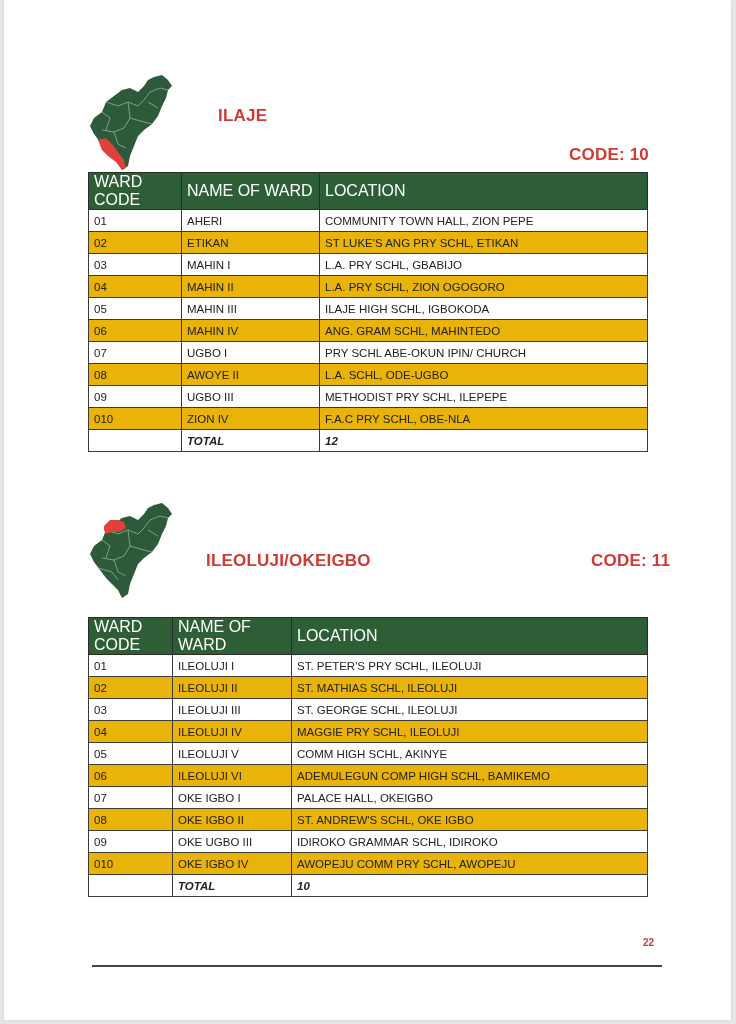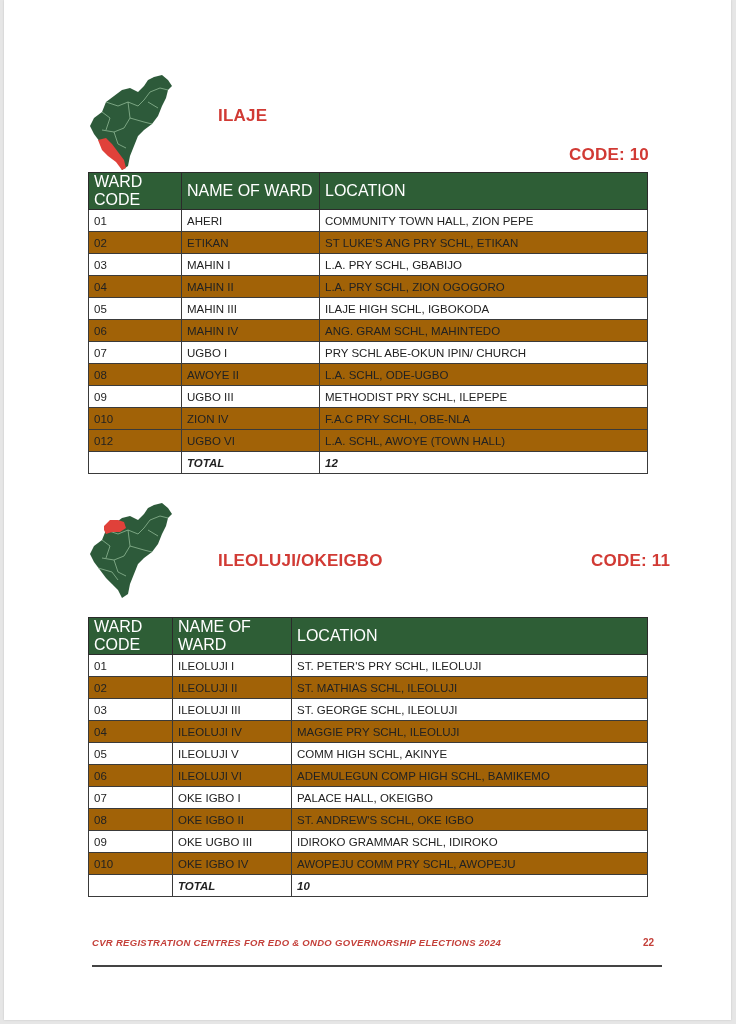--- a/index.html
+++ b/index.html
@@ -30,21 +30,21 @@
     background: #2e5e36; color: #ffffff; font-weight: normal;
     text-align: left; padding: 0 5px; height: 21px;
     border: 1.5px solid #2b2b2b;
     font-size: 16px;
   }
   table.wards td {
     padding: 0 5px; height: 21px;
     border: 1.5px solid #3a3a3a;
     white-space: nowrap;
   }
-  table.wards tr.alt td { background: #a16207; }
+  table.wards tr.alt td { background: #eab308; }
   table.wards tr.total td { font-weight: bold; font-style: italic; }
   .footer-text {
     position: absolute; left: 88px; top: 937px;
     color: #c4403a; font-size: 9.5px; font-weight: bold; font-style: italic;
     letter-spacing: 0.3px;
   }
   .footer-page {
     position: absolute; left: 639px; top: 937px;
     color: #c4403a; font-size: 10px; font-weight: bold; 
   }
@@ -123,39 +123,34 @@
       <tr>
           <td>09</td>
           <td>UGBO III</td>
           <td>METHODIST PRY SCHL, ILEPEPE</td>
         </tr>
       <tr class="alt">
           <td>010</td>
           <td>ZION IV</td>
           <td>F.A.C PRY SCHL, OBE-NLA</td>
         </tr>
-      <tr class="alt">
-          <td>012</td>
-          <td>UGBO VI</td>
-          <td>L.A. SCHL, AWOYE (TOWN HALL)</td>
-        </tr>
       <tr class="total">
           <td></td>
           <td>TOTAL</td>
           <td>12</td>
         </tr>
     </tbody>
   </table>
 
   <svg class="map" style="left:84px;top:500px;" width="90" height="100" viewBox="0 0 90 100">
     <path d="M66 5 L74 3 L80 8 L84 14 L80 18 L78 26 L74 34 L70 44 L64 52 L56 58 L50 64 L46 74 L42 84 L40 94 L34 98 L30 90 L24 84 L18 78 L12 70 L6 62 L2 54 L6 46 L14 40 L18 30 L26 24 L34 18 L42 16 L50 20 L56 14 L60 8 Z" fill="#2d5a3a"></path>
     <path d="M18 30 L30 34 L40 30 L50 34 L56 28 M40 30 L42 46 L36 56 L26 60 L14 58 M42 46 L56 50 L64 52 M56 28 L62 20 L72 16 L80 18 M60 30 L70 36 M26 60 L30 72 L38 76 M14 40 L22 46 L18 58 M10 68 L24 72 L30 80" stroke="#9cc4a0" stroke-width="0.7" fill="none"></path>
     <path d="M16 26 L22 20 L30 20 L36 22 L38 28 L32 32 L24 32 L18 34 L16 30 Z" fill="#e0413a"></path>
   </svg>
-  <div class="lga-name" style="left:214px;top:551px;text-align:center;">ILEOLUJI/OKEIGBO</div>
+  <div class="lga-name" style="left:202px;top:551px;text-align:center;">ILEOLUJI/OKEIGBO</div>
   <div class="lga-code" style="left:539px;top:551px;margin-left:48px;">CODE: 11</div>
 
   <table class="wards" style="left:84px;top:617px;width:560px;">
     <colgroup>
         <col style="width:84px">
         <col style="width:119px">
         <col>
       </colgroup>
     <thead>
       <tr>
@@ -216,16 +211,15 @@
           <td>AWOPEJU COMM PRY SCHL, AWOPEJU</td>
         </tr>
       <tr class="total">
           <td></td>
           <td>TOTAL</td>
           <td>10</td>
         </tr>
     </tbody>
   </table>
 
-  <div class="footer-text">CVR REGISTRATION CENTRES FOR EDO &amp; ONDO GOVERNORSHIP ELECTIONS 2024</div>
   <div class="footer-page">22</div>
   <div class="footer-rule"></div>
 </div>
 
 </body></html>

